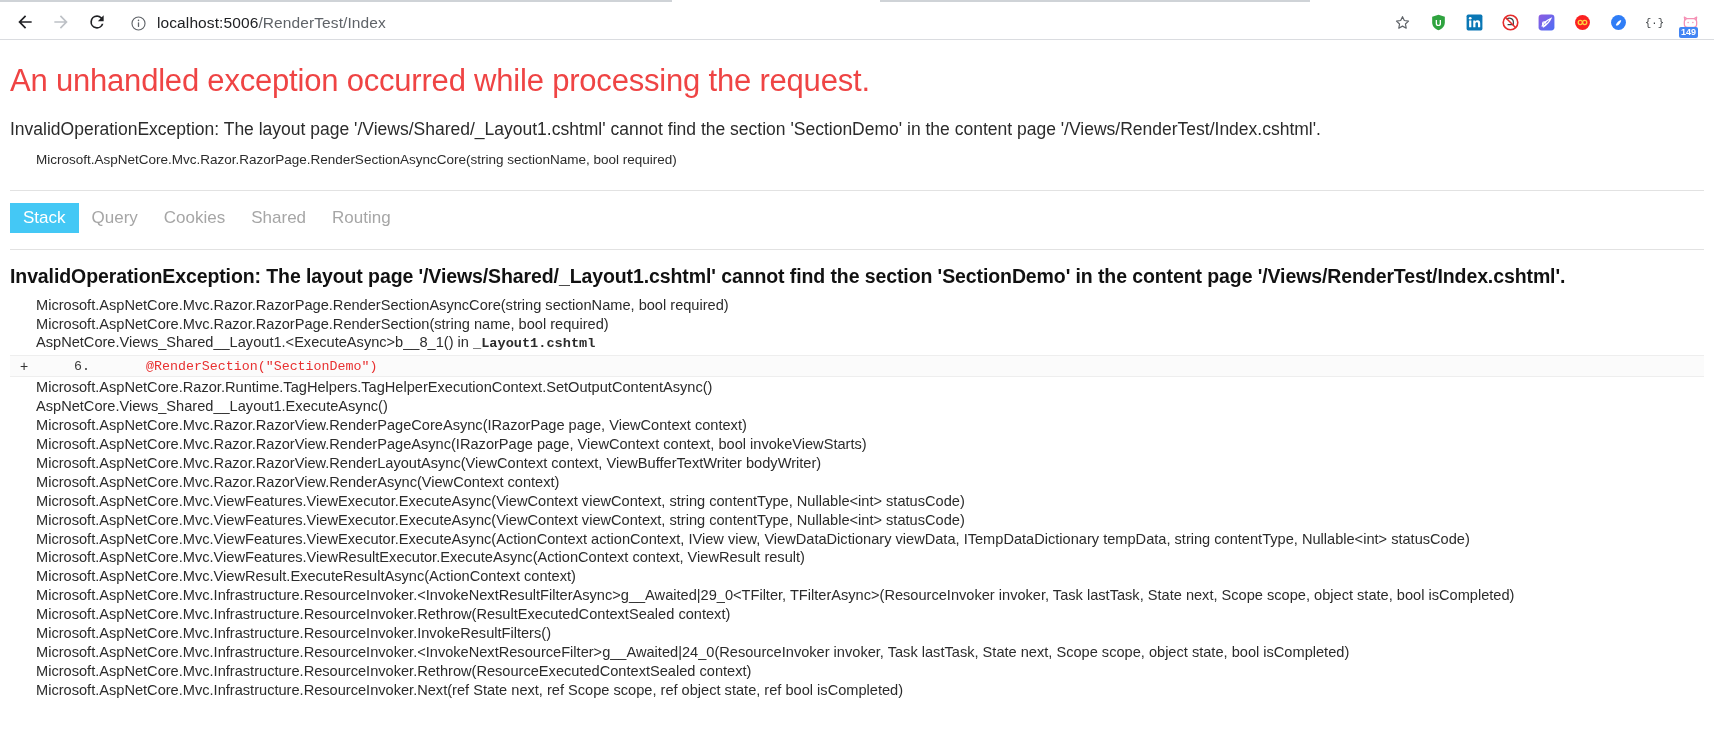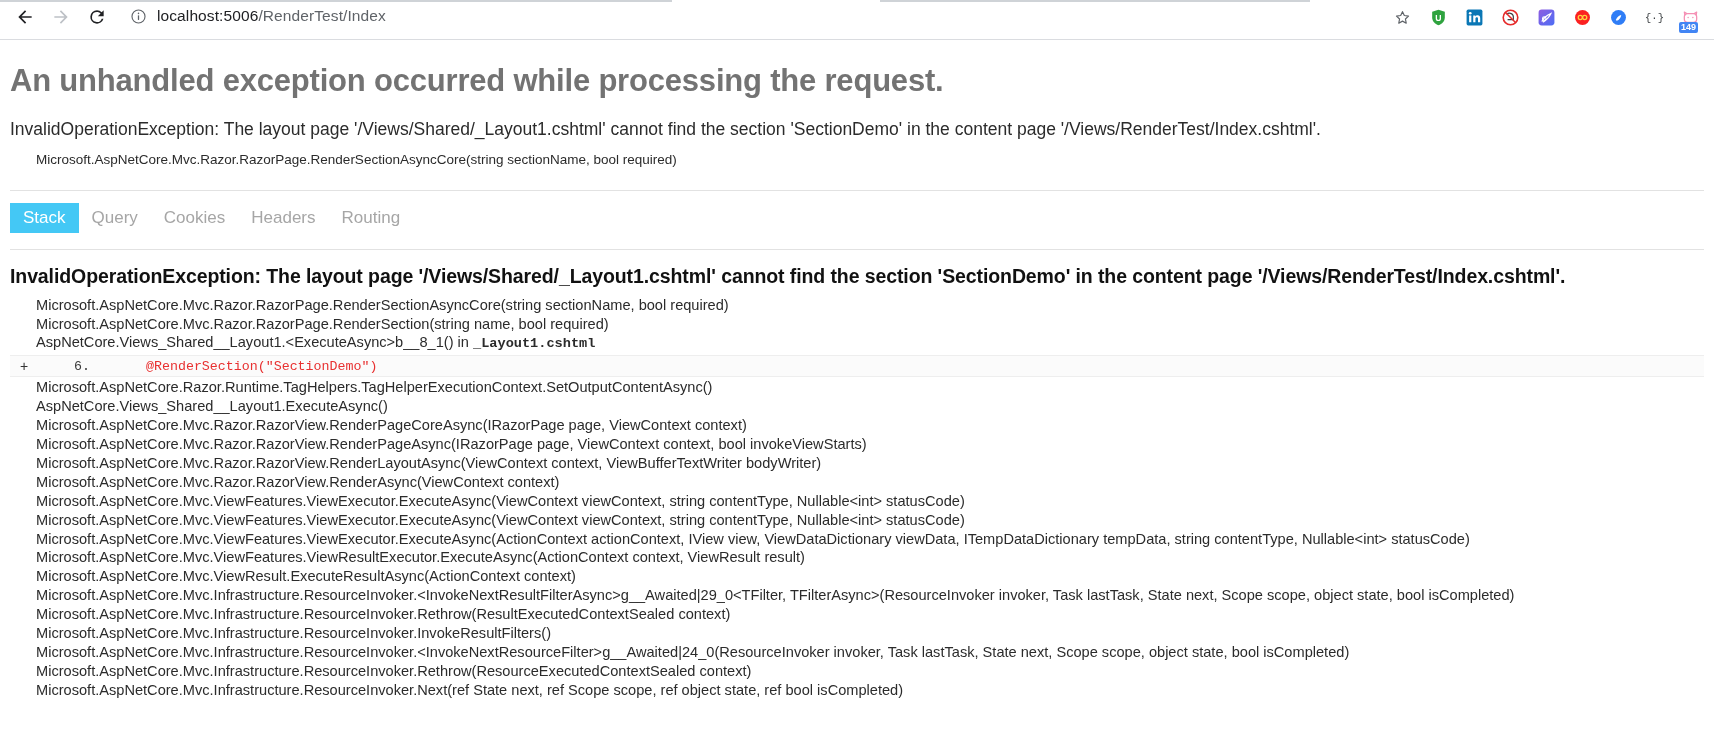--- a/index.html
+++ b/index.html
@@ -15,21 +15,21 @@
     color: #000;
   }
 
   
   .browser-bar {
     position: relative;
     height: 40px;
     background: #ffffff;
     border-bottom: 1px solid #dadce0;
     display: flex;
-    align-items: flex-start;
+    align-items: flex-end;
     box-sizing: border-box;
   }
   
   .tabstrip-remnant {
     position: absolute;
     top: 0; left: 0; right: 0;
     height: 3px;
   }
   .tabstrip-remnant .stub {
     position: absolute;
@@ -127,22 +127,22 @@
     background: #fff;
     height: calc(734px - 40px);
     overflow: hidden;
     box-sizing: border-box;
   }
   .content-pad { padding: 0 10px; }
 
   h1.exception-title {
     font-family: "Liberation Sans", sans-serif;
     font-size: 31px;
-    font-weight: bold;
-    color: #737373;
+    font-weight: normal;
+    color: #ef4444;
     margin: 22px 0 16px 0;
     line-height: 1.2;
     letter-spacing: -0.2px;
   }
 
   p.exception-message {
     font-family: "Liberation Sans", sans-serif;
     font-size: 17.5px;
     color: #2b2b2b;
     margin: 20px 0 0 0;
@@ -381,21 +381,21 @@
   <div class="content-pad">
     <h1 class="exception-title">An unhandled exception occurred while processing the request.</h1>
     <p class="exception-message">InvalidOperationException: The layout page '/Views/Shared/_Layout1.cshtml' cannot find the section 'SectionDemo' in the content page '/Views/RenderTest/Index.cshtml'.</p>
     <p class="exception-location">Microsoft.AspNetCore.Mvc.Razor.RazorPage.RenderSectionAsyncCore(string sectionName, bool required)</p>
 
     <div class="tabs-wrap">
       <ul class="tabs">
         <li class="tab active">Stack</li>
         <li class="tab">Query</li>
         <li class="tab">Cookies</li>
-        <li class="tab">Headers</li>
+        <li class="tab">Shared</li>
         <li class="tab">Routing</li>
       </ul>
     </div>
 
     <div class="stack-section">
       <h2 class="stack-title">InvalidOperationException: The layout page '/Views/Shared/_Layout1.cshtml' cannot find the section 'SectionDemo' in the content page '/Views/RenderTest/Index.cshtml'.</h2>
       <ul class="frames" id="frame-list">
           <li class="frame">Microsoft.AspNetCore.Mvc.Razor.RazorPage.RenderSectionAsyncCore(string sectionName, bool required)</li>
           <li class="frame">Microsoft.AspNetCore.Mvc.Razor.RazorPage.RenderSection(string name, bool required)</li>
           <li class="frame"><span>AspNetCore.Views_Shared__Layout1.&lt;ExecuteAsync&gt;b__8_1() in </span><span class="file">_Layout1.cshtml</span></li>

